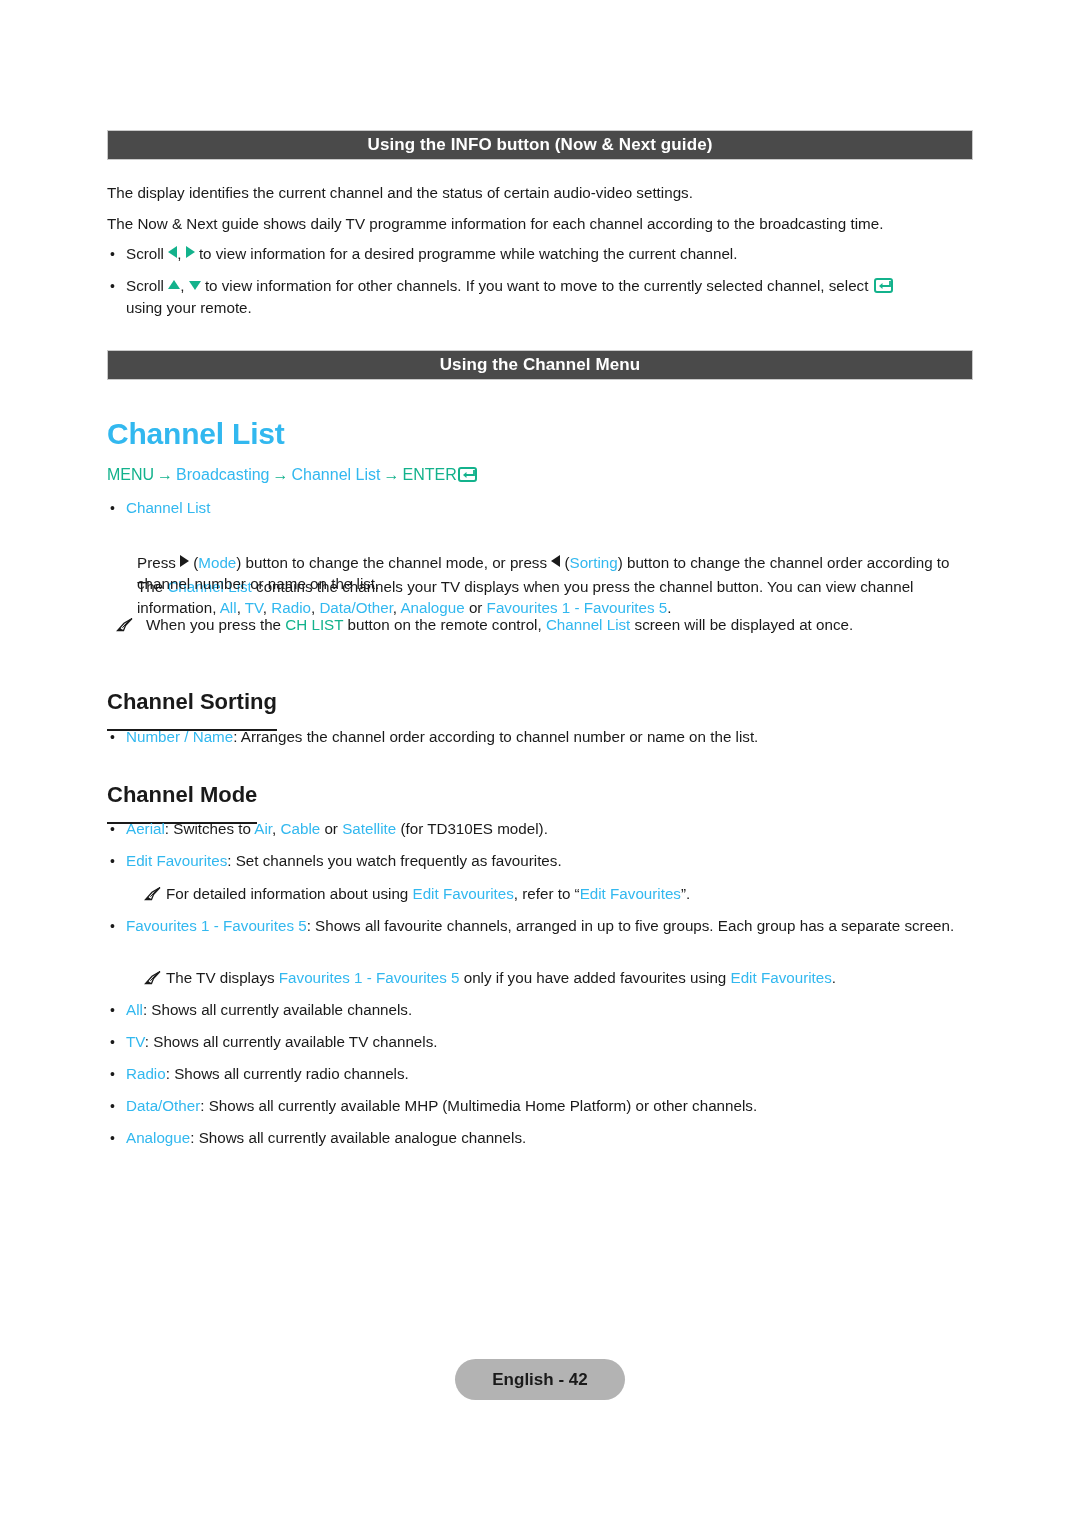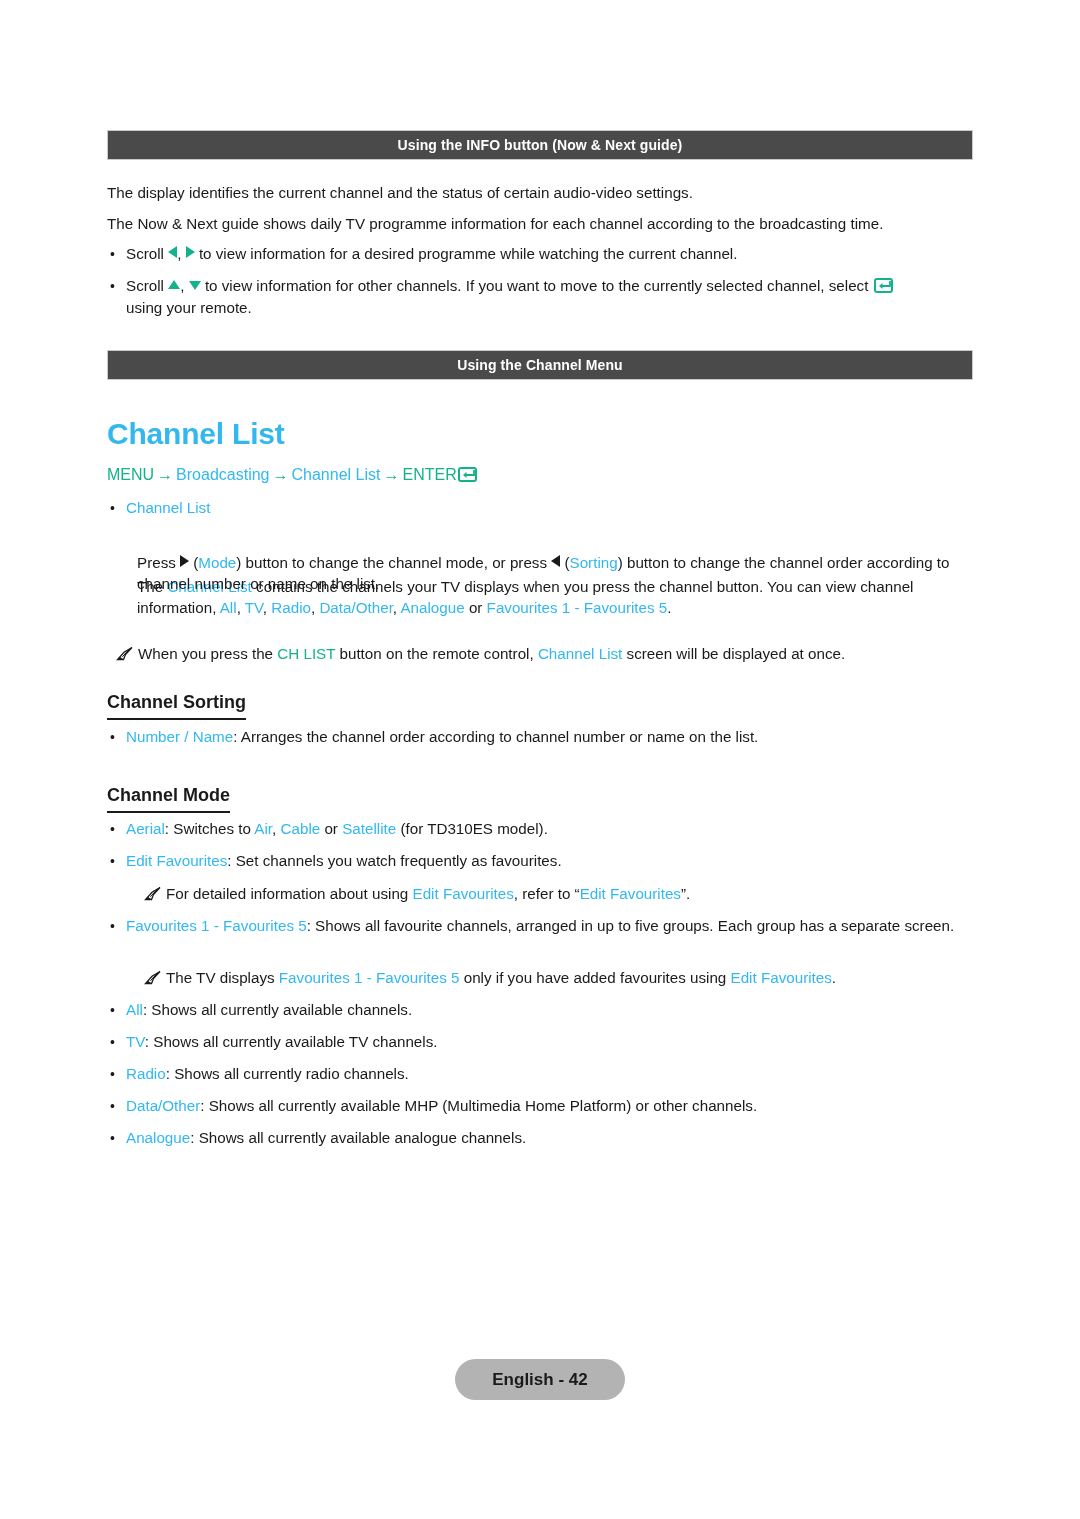--- a/index.html
+++ b/index.html
@@ -44,21 +44,21 @@
     height: 30px;
     background: #4a4a4a;
     border: 1px solid #c9c9c9;
     box-sizing: border-box;
     display: flex;
     align-items: center;
     justify-content: center;
   }
   .section-bar .bar-text {
     color: #ffffff;
-    font-size: 14px;
+    font-size: 17px;
     font-weight: bold;
     letter-spacing: 0.1px;
   }
   #bar-info  { top: 130px; }
   #bar-chan  { top: 350px; }
 
   
   .para {
     position: absolute;
     font-size: 15.2px;
@@ -129,24 +129,24 @@
     position: relative;
     vertical-align: -2px;
     margin-left: 1px;
     box-sizing: border-box;
   }
   .enter-key svg { position: absolute; left: 1px; top: 0px; }
 
   
   .subhead {
     position: absolute;
-    font-size: 18px;
+    font-size: 22px;
     font-weight: bold;
     color: #1a1a1a;
-    padding-bottom: 4px;
+    padding-bottom: 15px;
     border-bottom: 2px solid #1a1a1a;
     display: inline-block;
     line-height: 24px;
   }
 
   
   .blue-heading {
     position: absolute;
     font-size: 30px;
     font-weight: bold;
@@ -228,21 +228,21 @@
   </div>
 
   <div class="para" style="left:137px; top:544px; width:840px;margin-top:32px;">
     <span>The </span><span class="c-blue">Channel List</span><span> contains the channels your TV displays when you press the channel button. You can view channel information, </span><span class="c-blue">All</span><span>, </span><span class="c-blue">TV</span><span>, </span><span class="c-blue">Radio</span><span>, </span><span class="c-blue">Data/Other</span><span>, </span><span class="c-blue">Analogue</span><span> or </span><span class="c-blue">Favourites 1 - Favourites 5</span><span>.</span>
   </div>
 
   <div class="para" style="left:137px; top:552px; width:820px;">
     <span>Press </span><span class="tri tri-k-right"></span><span> (</span><span class="c-blue">Mode</span><span>) button to change the channel mode, or press </span><span class="tri tri-k-left"></span><span> (</span><span class="c-blue">Sorting</span><span>) button to change the channel order according to channel number or name on the list.</span>
   </div>
 
-  <div class="note-row" style="left:112px; top:643px; width:868px;">
+  <div class="note-row" style="left:112px; top:614px; width:868px;gap:8px;">
     <span class="note-icon">
       <svg width="22" height="18" viewBox="0 0 22 18">
         <path d="M20 2.5 L13.5 9.5 L11.5 14.5 L5.5 14.5 L12 7.2 Z" fill="none" stroke="#1a1a1a" stroke-width="1.3"></path>
         <path d="M16.2 5.3 L10.4 11.8" stroke="#1a1a1a" stroke-width="1"></path>
         <path d="M18 3.6 L12.2 10.1" stroke="#1a1a1a" stroke-width="1"></path>
         <path d="M11.5 14.5 L5.5 14.5 L8 11.7 Z" fill="#1a1a1a"></path>
       </svg>
     </span>
     <span class="note-body"><span>When you press the </span><span class="c-teal">CH LIST</span><span> button on the remote control, </span><span class="c-blue">Channel List</span><span> screen will be displayed at once.</span></span>
   </div>

